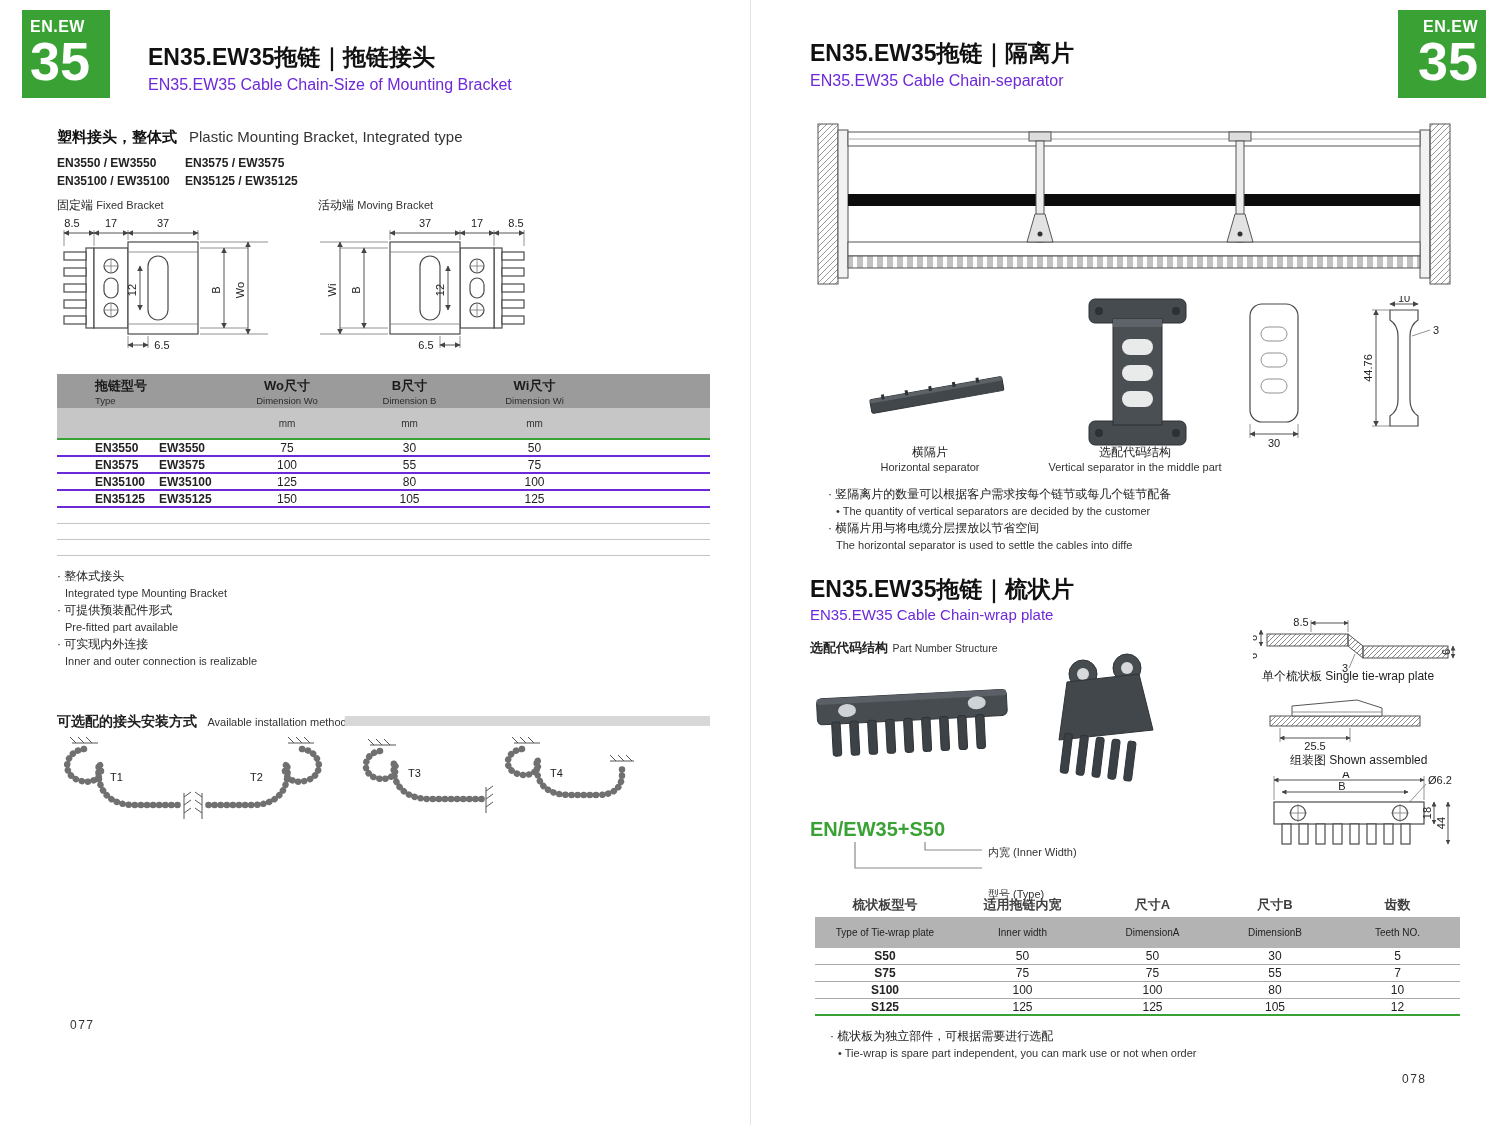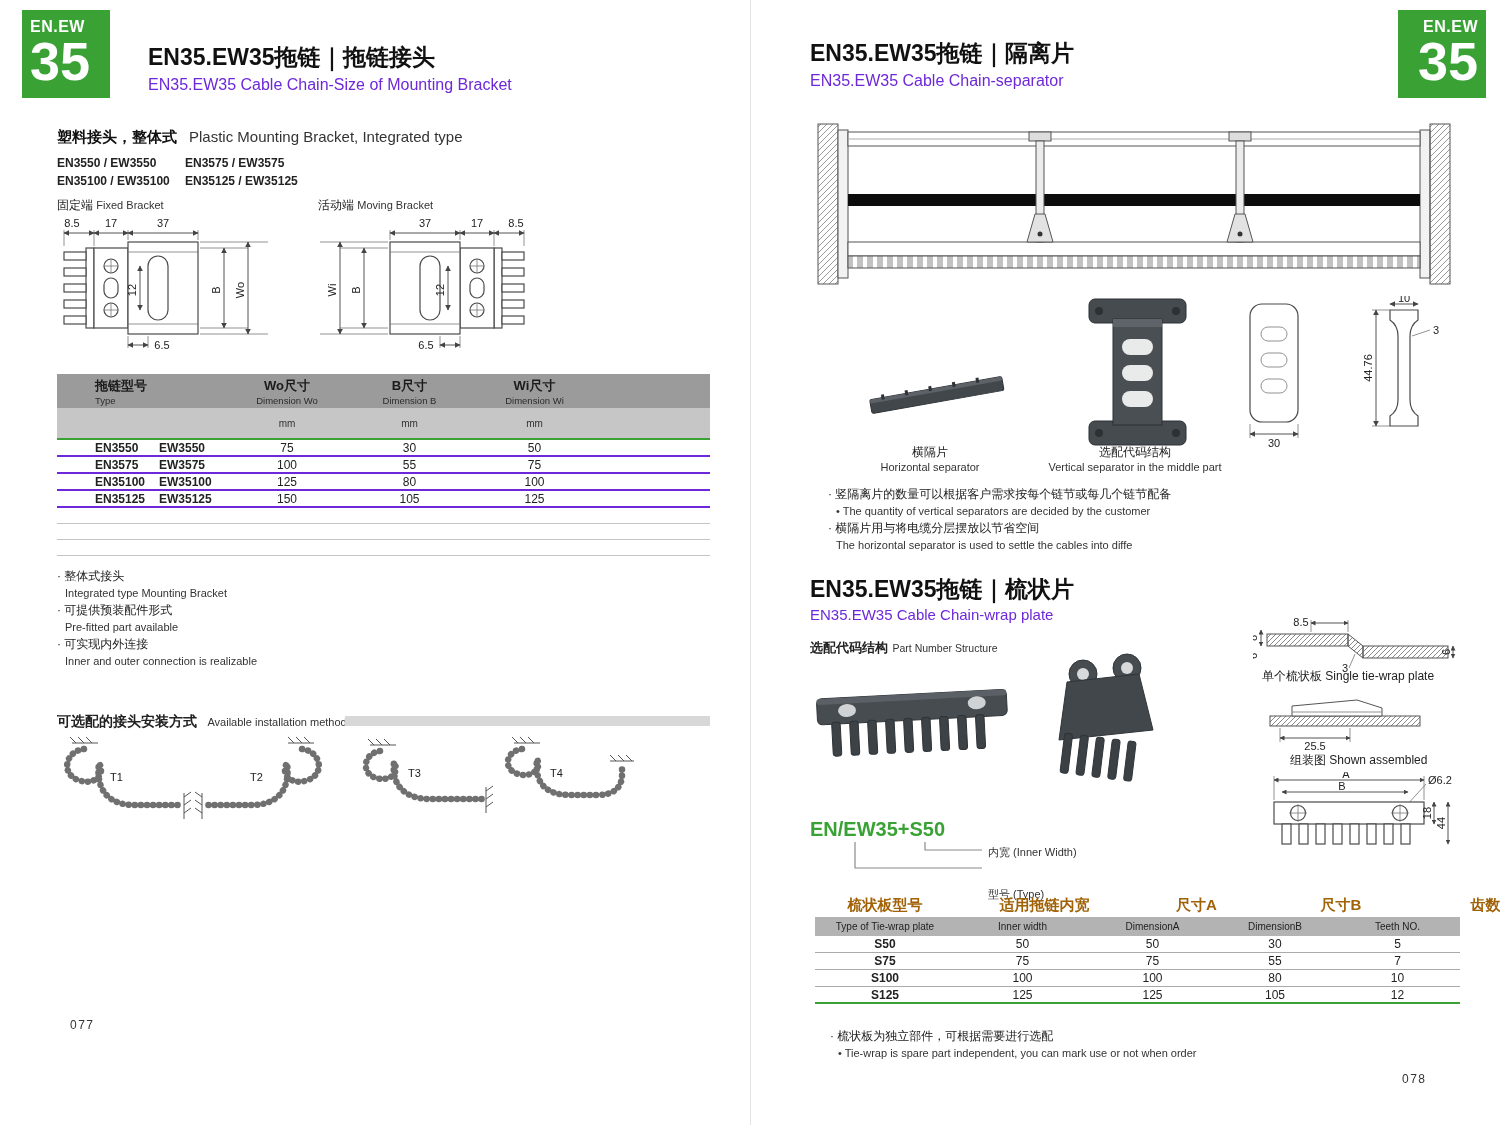--- a/index.html
+++ b/index.html
@@ -40,22 +40,22 @@
 
   
   .feat-zh { font-size:12px; color:#222; line-height:17px; }
   .feat-en { font-size:11px; color:#333; line-height:17px; padding-left:8px; }
 
   .strip { position:absolute; background:#d8d8d8; }
 
   
   .rtable { position:absolute; left:815px; top:893px; width:645px; }
   .rgrid { display:grid; grid-template-columns:140px 135px 125px 120px 125px; align-items:center; text-align:center; }
-  .rh1 { height:24px; font-size:15px; font-weight:700; color:#a16207;gap:22px; }
-  .rh2 { background:#b3b3b3; height:19px; font-size:10px; color:#222; }
+  .rh1 { height:24px; font-size:13px; font-weight:700; color:#404040; }
+  .rh2 { background:#b3b3b3; height:31px; font-size:10px; color:#222; }
   .rrow { height:17px; border-bottom:1px solid #aaa; font-size:12px; }
   .rrow .tname { font-weight:700; }
   .rrow-last { border-bottom:2px solid #3aa235; }
 
   .pageno { position:absolute; font-size:12px; letter-spacing:1.5px; color:#333; }
   .divider { position:absolute; left:750px; top:0; width:1px; height:1125px; background:#e4e4e4; }
 
   .code-green { position:absolute; font-size:20px; font-weight:700; color:#3aa235; }
 
   

